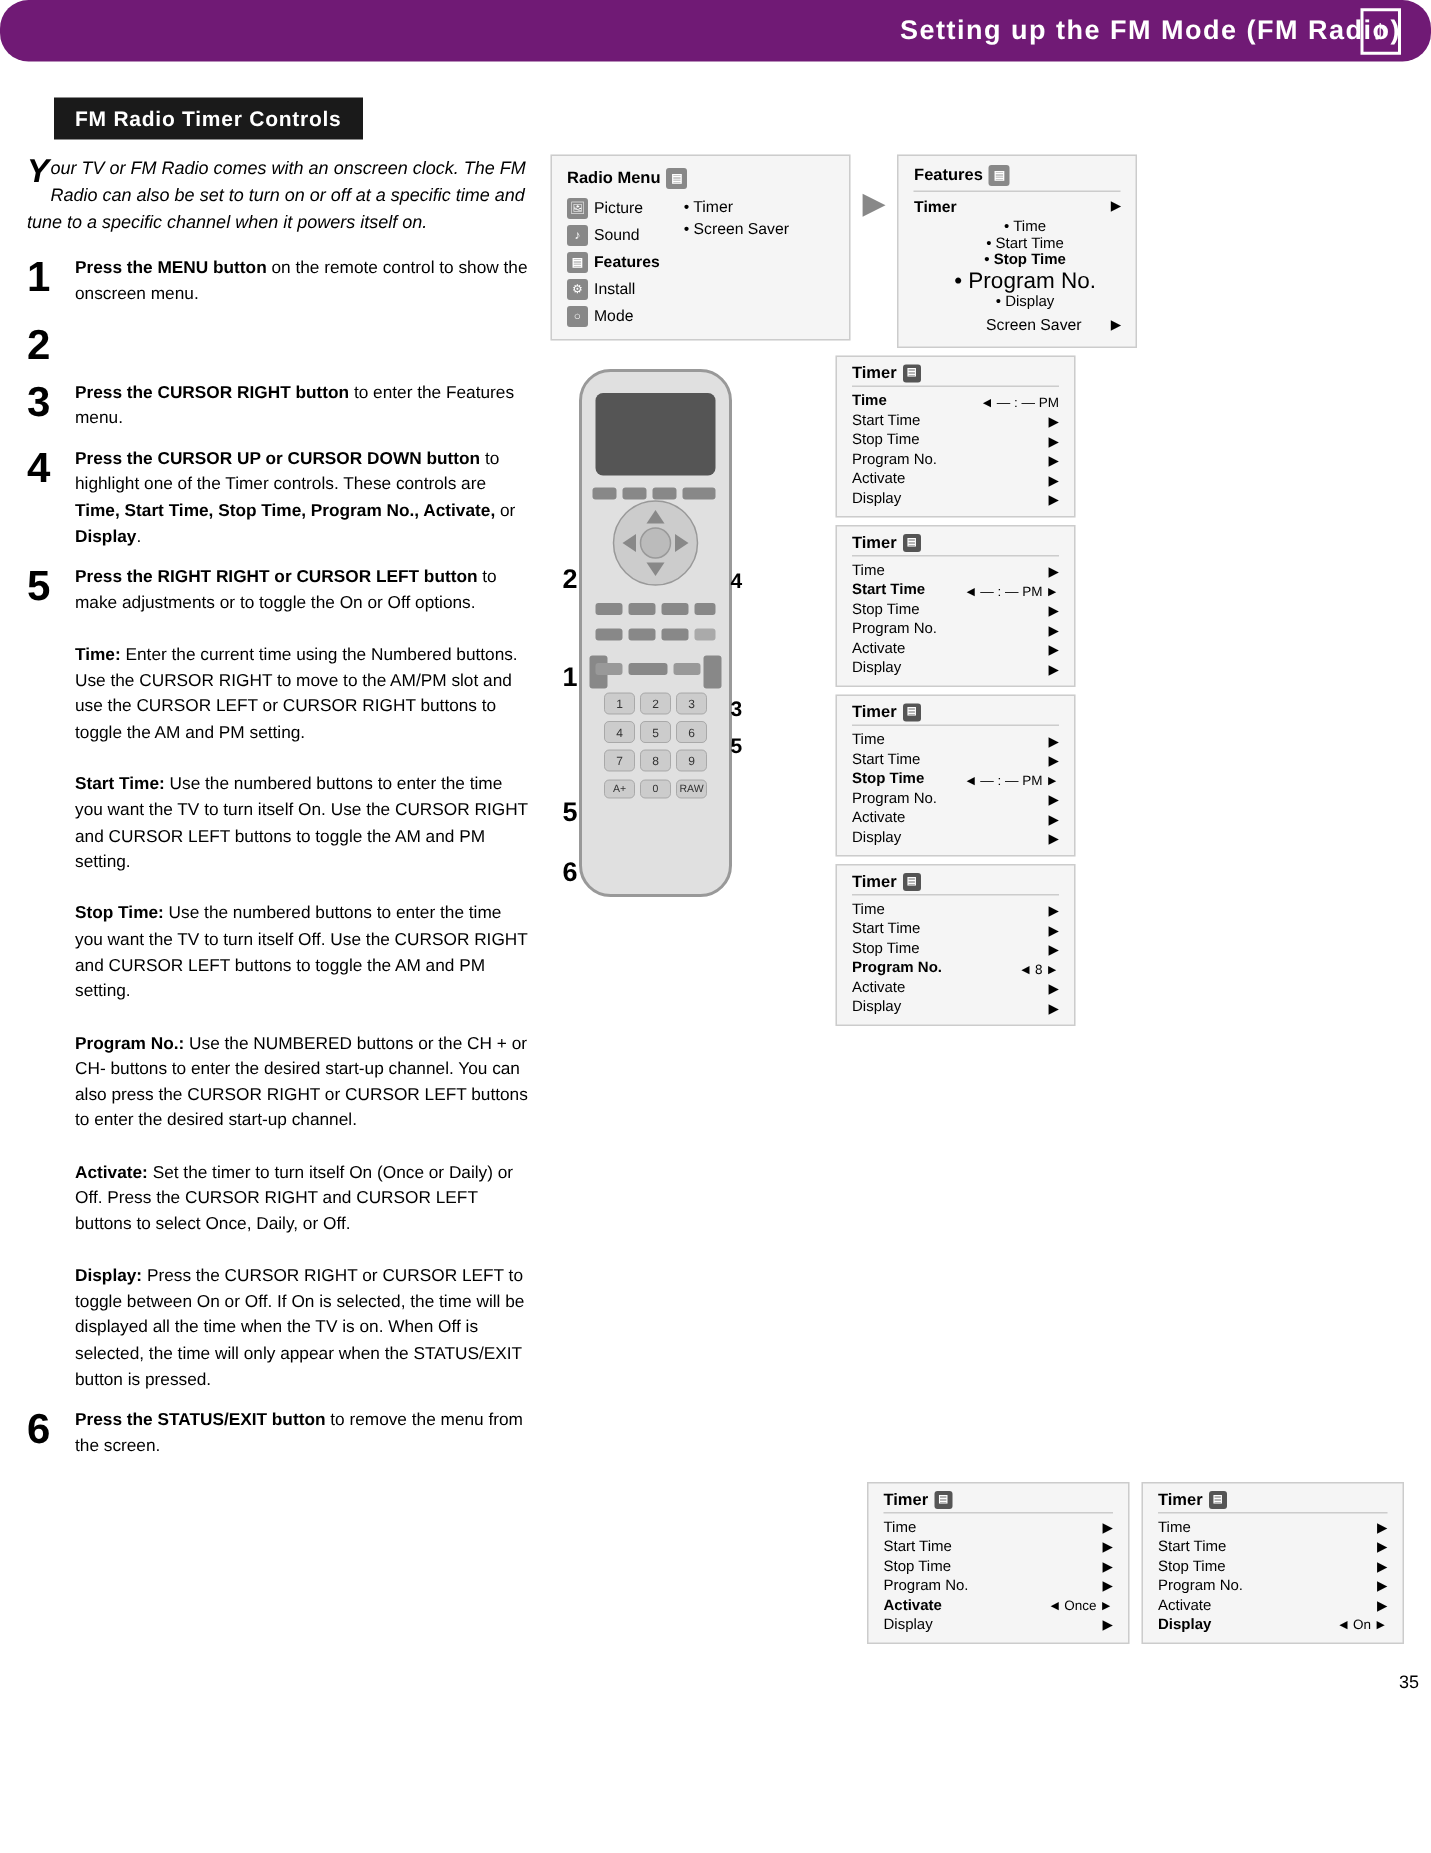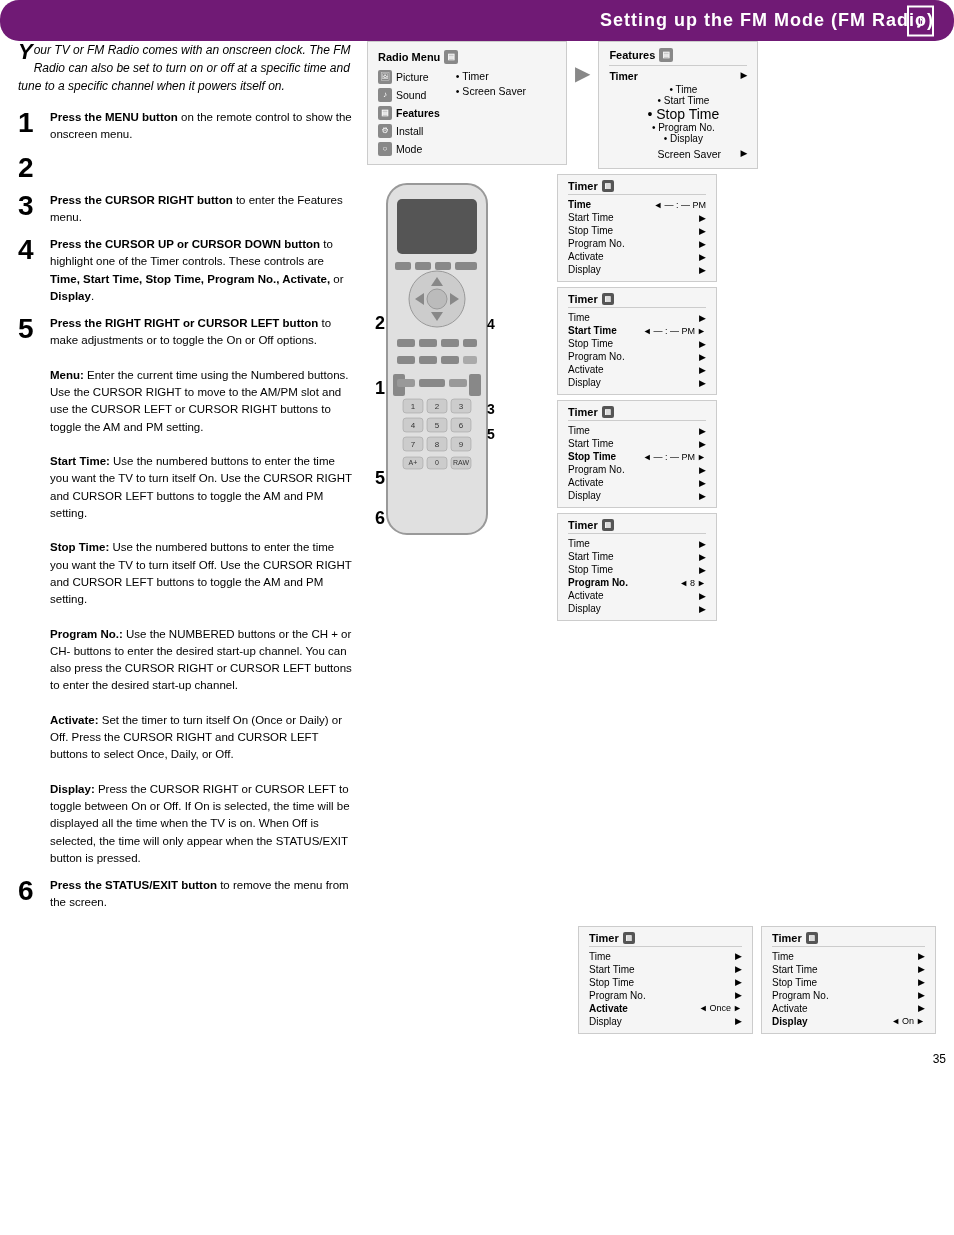--- a/index.html
+++ b/index.html
@@ -292,20 +292,23 @@
 </head>
 <body>
 
 <div class="page-layout">
 
   <div class="page-header">
     <span>Setting up the FM Mode (FM Radio)</span>
     <span class="music-icon">♪</span>
   </div>
 
+  <div style="padding: 10px 18px 0 18px;">
+    <div class="section-title">FM Radio Timer Controls</div>
+  </div>
 
   <div class="content-row">
 
     <div class="left-col">
       <div class="intro-text">
         <span class="drop-cap">Y</span><span>our TV or FM Radio comes with an onscreen clock. The FM Radio can also be set to turn on or off at a specific time and tune to a specific channel when it powers itself on.</span>
       </div>
 
       <div class="step">
         <div class="step-number">1</div>
@@ -329,21 +332,21 @@
         <div class="step-number">4</div>
         <div class="step-text">
           <strong>Press the CURSOR UP or CURSOR DOWN button</strong> to highlight one of the Timer controls. These controls are <strong>Time, Start Time, Stop Time, Program No., Activate,</strong> or <strong>Display</strong>.
         </div>
       </div>
 
       <div class="step">
         <div class="step-number">5</div>
         <div class="step-text">
           <strong>Press the RIGHT RIGHT or CURSOR LEFT button</strong> to make adjustments or to toggle the On or Off options.<br><br>
-          <strong>Menu:</strong> Enter the current time using the Numbered buttons. Use the CURSOR RIGHT to move to the AM/PM slot and use the CURSOR LEFT or CURSOR RIGHT buttons to toggle the AM and PM setting.<br><br>
+          <strong>Time:</strong> Enter the current time using the Numbered buttons. Use the CURSOR RIGHT to move to the AM/PM slot and use the CURSOR LEFT or CURSOR RIGHT buttons to toggle the AM and PM setting.<br><br>
           <strong>Start Time:</strong> Use the numbered buttons to enter the time you want the TV to turn itself On. Use the CURSOR RIGHT and CURSOR LEFT buttons to toggle the AM and PM setting.<br><br>
           <strong>Stop Time:</strong> Use the numbered buttons to enter the time you want the TV to turn itself Off. Use the CURSOR RIGHT and CURSOR LEFT buttons to toggle the AM and PM setting.<br><br>
           <strong>Program No.:</strong> Use the NUMBERED buttons or the CH + or CH- buttons to enter the desired start-up channel. You can also press the CURSOR RIGHT or CURSOR LEFT buttons to enter the desired start-up channel.<br><br>
           <strong>Activate:</strong> Set the timer to turn itself On (Once or Daily) or Off. Press the CURSOR RIGHT and CURSOR LEFT buttons to select Once, Daily, or Off.<br><br>
           <strong>Display:</strong> Press the CURSOR RIGHT or CURSOR LEFT to toggle between On or Off. If On is selected, the time will be displayed all the time when the TV is on. When Off is selected, the time will only appear when the STATUS/EXIT button is pressed.
         </div>
       </div>
 
       <div class="step">
         <div class="step-number">6</div>
@@ -393,22 +396,22 @@
           <div class="panel-title">
             Features <span class="menu-icon">▤</span>
           </div>
           <div class="panel-row">
             <span class="label">Timer</span>
             <span style="font-size:9px;">▶</span>
           </div>
           <div style="margin-left:10px;text-align:center;">
             <div style="font-size:10px;">• Time</div>
             <div style="font-size:10px;">• Start Time</div>
-            <div style="font-size:14px;">• Stop Time</div>
-            <div style="font-size:10px;">• Program No.</div>
+            <div style="font-size:10px;font-weight:bold;">• Stop Time</div>
+            <div style="font-size:15px;">• Program No.</div>
             <div style="font-size:10px;">• Display</div>
           </div>
           <div class="panel-row" style="margin-top:4px;margin-left:48px;">
             <span>Screen Saver</span>
             <span style="font-size:9px;">▶</span>
           </div>
         </div>
 
       </div>
 

